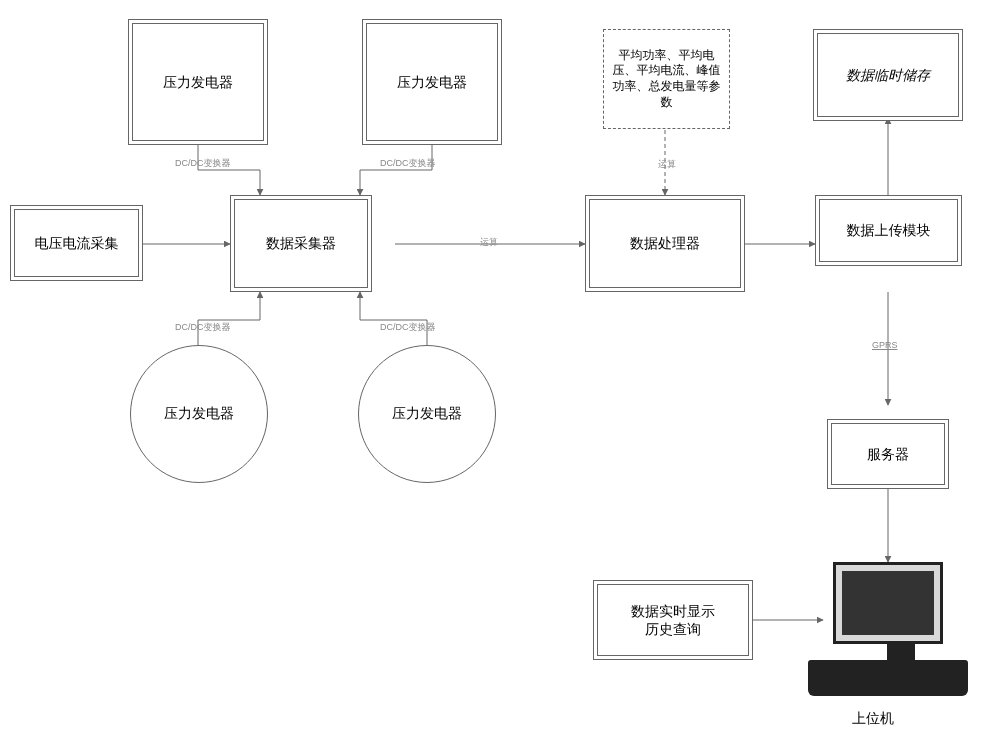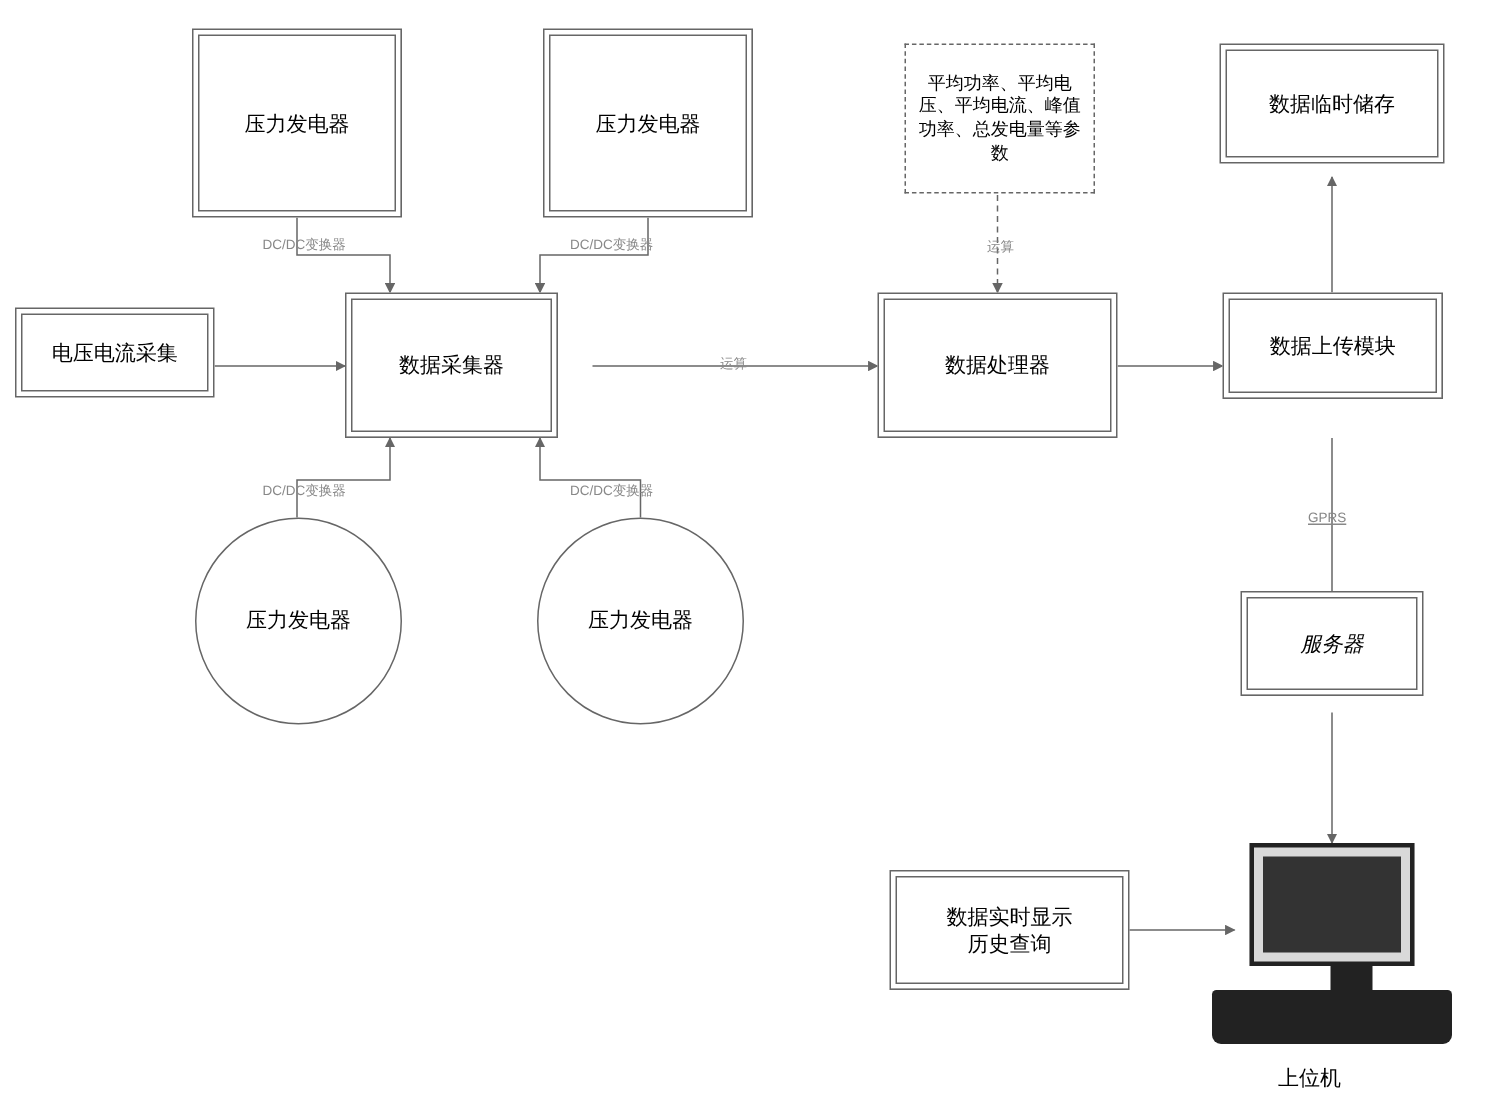--- a/index.html
+++ b/index.html
@@ -141,25 +141,25 @@
     <span>压力发电器</span>
   </div>
   <div class="box double" style="left:362px; top:19px; width:140px; height:126px;">
     <span>压力发电器</span>
   </div>
 
   <div class="box" style="left:603px; top:29px; width:127px; height:100px; border-style:dashed; font-size:12px; padding:6px;justify-content:center;">
     <span>平均功率、平均电压、平均电流、峰值功率、总发电量等参数</span>
   </div>
 
-  <div class="box double" style="left:813px; top:29px; width:150px; height:80px;">
+  <div class="box double" style="left:813px; top:29px; width:150px; height:92px;font-style:italic;">
     <span>数据临时储存</span>
   </div>
 
-  <div class="box double" style="left:10px; top:205px; width:133px; height:60px;">
+  <div class="box double" style="left:10px; top:205px; width:133px; height:76px;">
     <span>电压电流采集</span>
   </div>
 
   <div class="box double" style="left:230px; top:195px; width:142px; height:97px;">
     <span>数据采集器</span>
   </div>
 
   <div class="box double" style="left:585px; top:195px; width:160px; height:97px;">
     <span>数据处理器</span>
   </div>
@@ -168,21 +168,21 @@
     <span>数据上传模块</span>
   </div>
 
   <div class="circle" style="left:130px; top:345px; width:138px; height:138px;">
     <span>压力发电器</span>
   </div>
   <div class="circle" style="left:358px; top:345px; width:138px; height:138px;">
     <span>压力发电器</span>
   </div>
 
-  <div class="box double" style="left:827px; top:394px; width:122px; height:70px;font-style:italic;">
+  <div class="box double" style="left:827px; top:419px; width:122px; height:70px;">
     <span>服务器</span>
   </div>
 
   <div class="box double" style="left:593px; top:580px; width:160px; height:80px; white-space:pre-line;">
     <span>数据实时显示
 历史查询</span>
   </div>
 
   <div class="monitor" style="left:833px; top:562px;">
     <div class="screen"></div>

